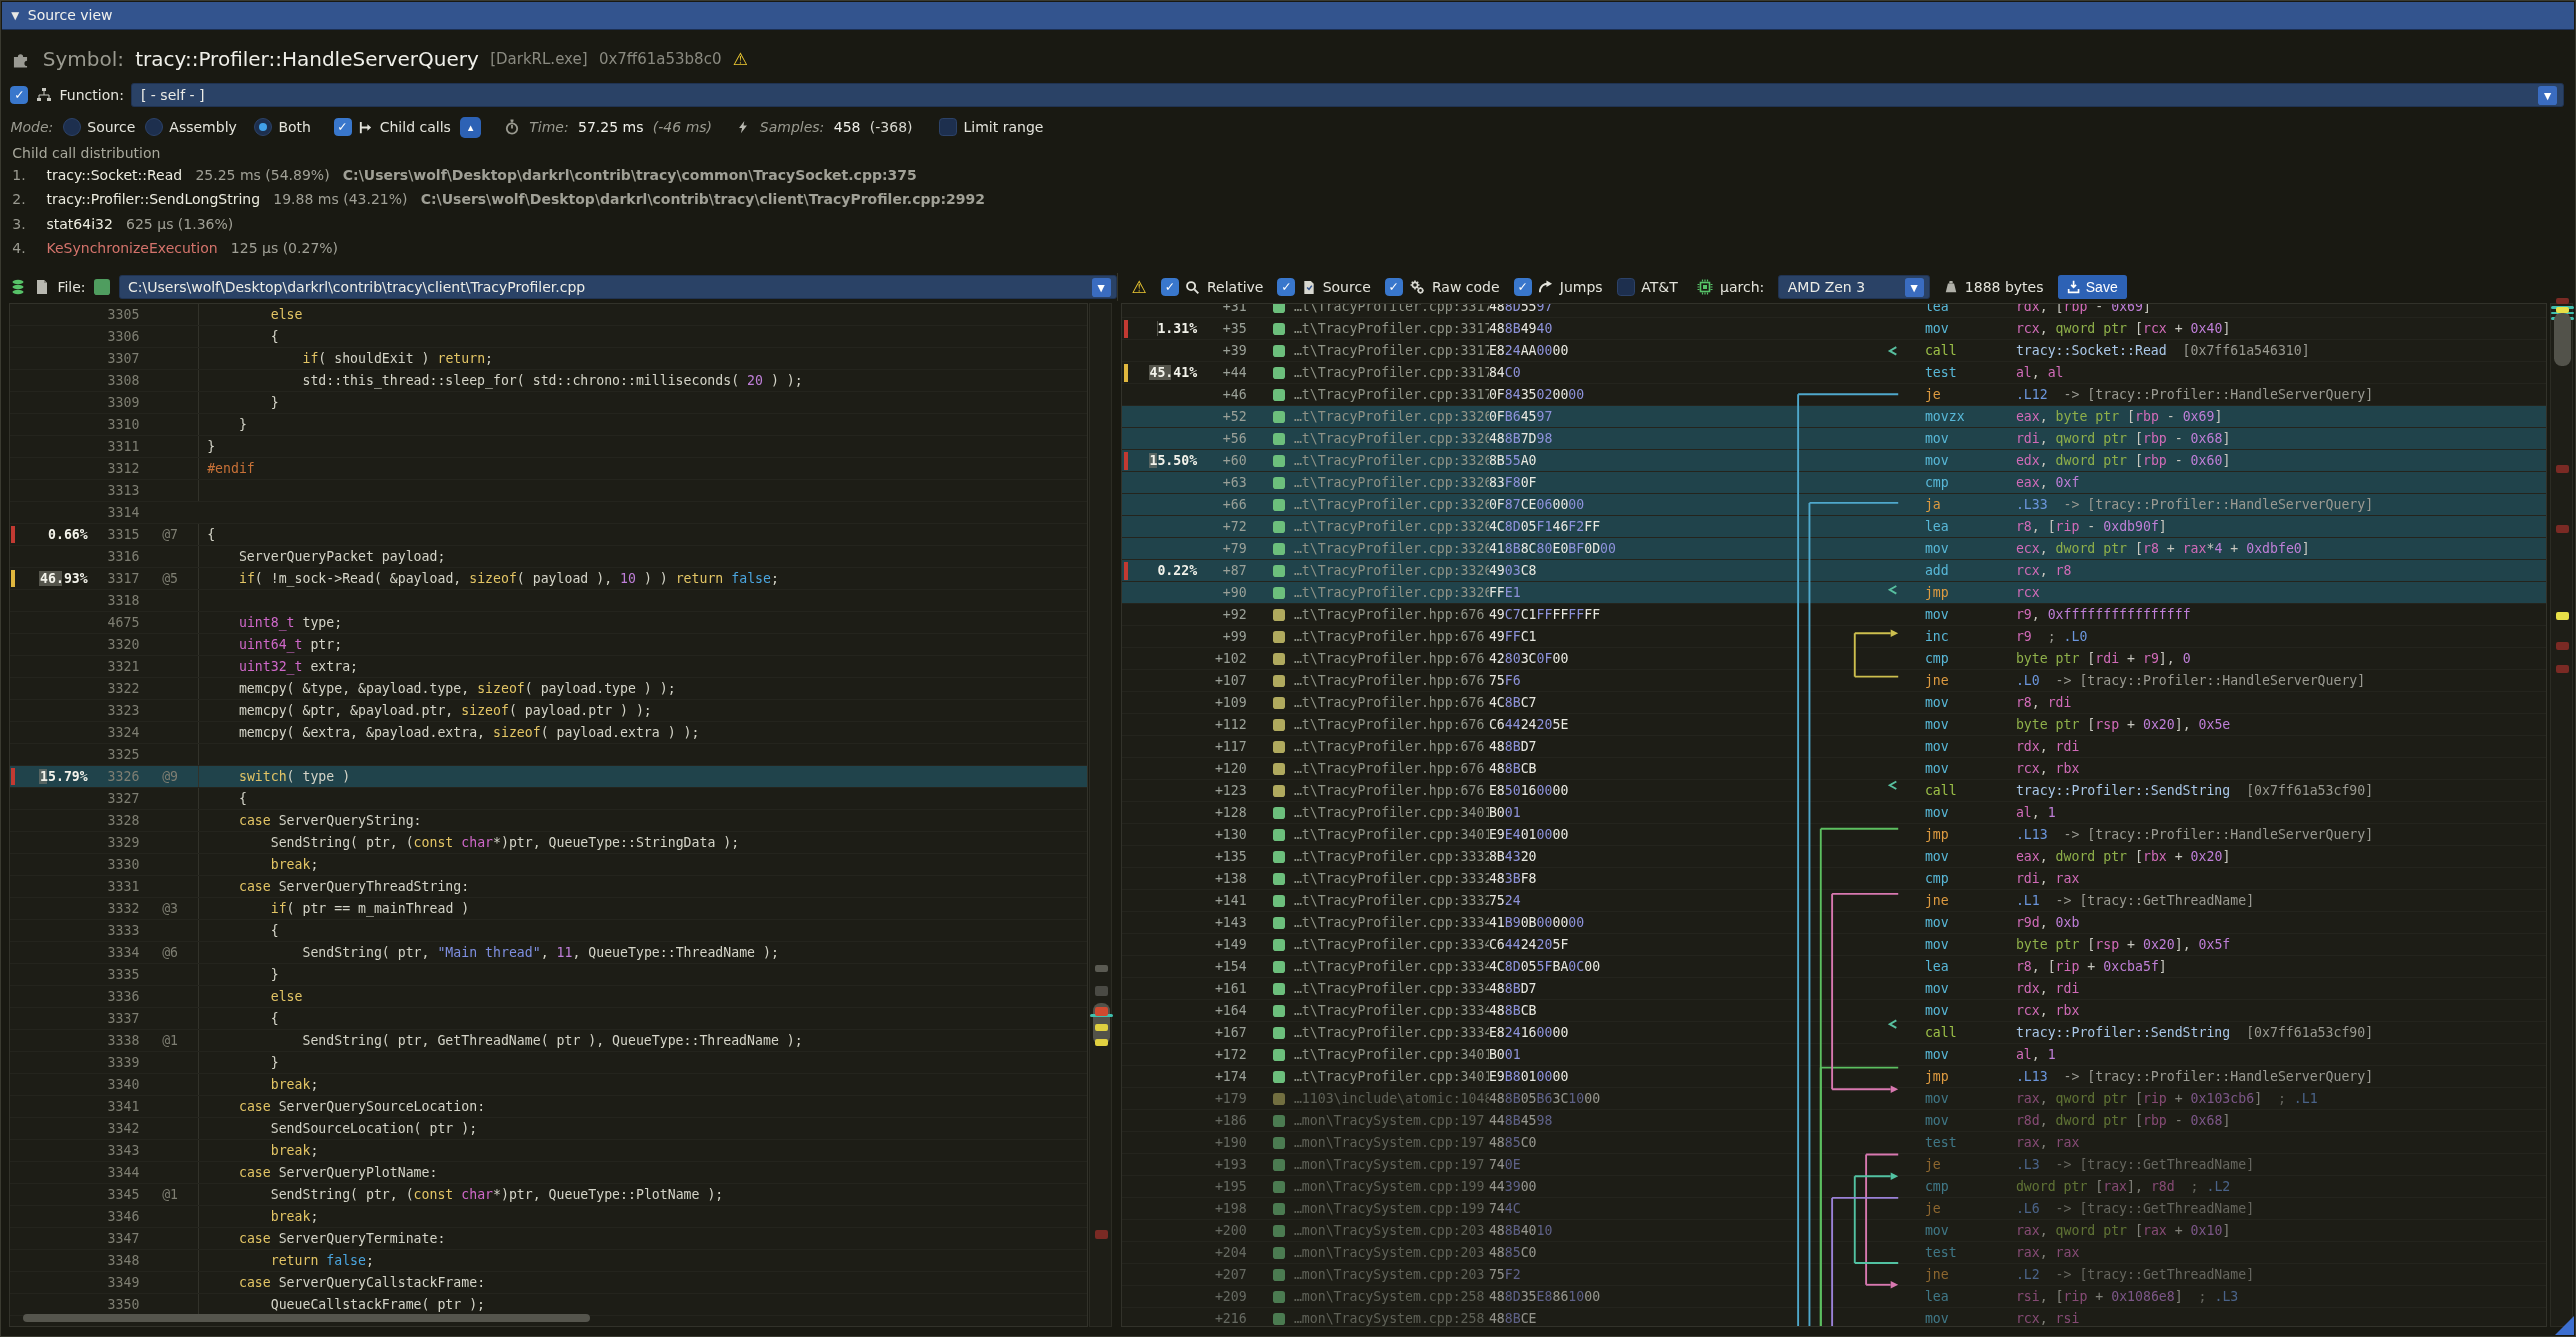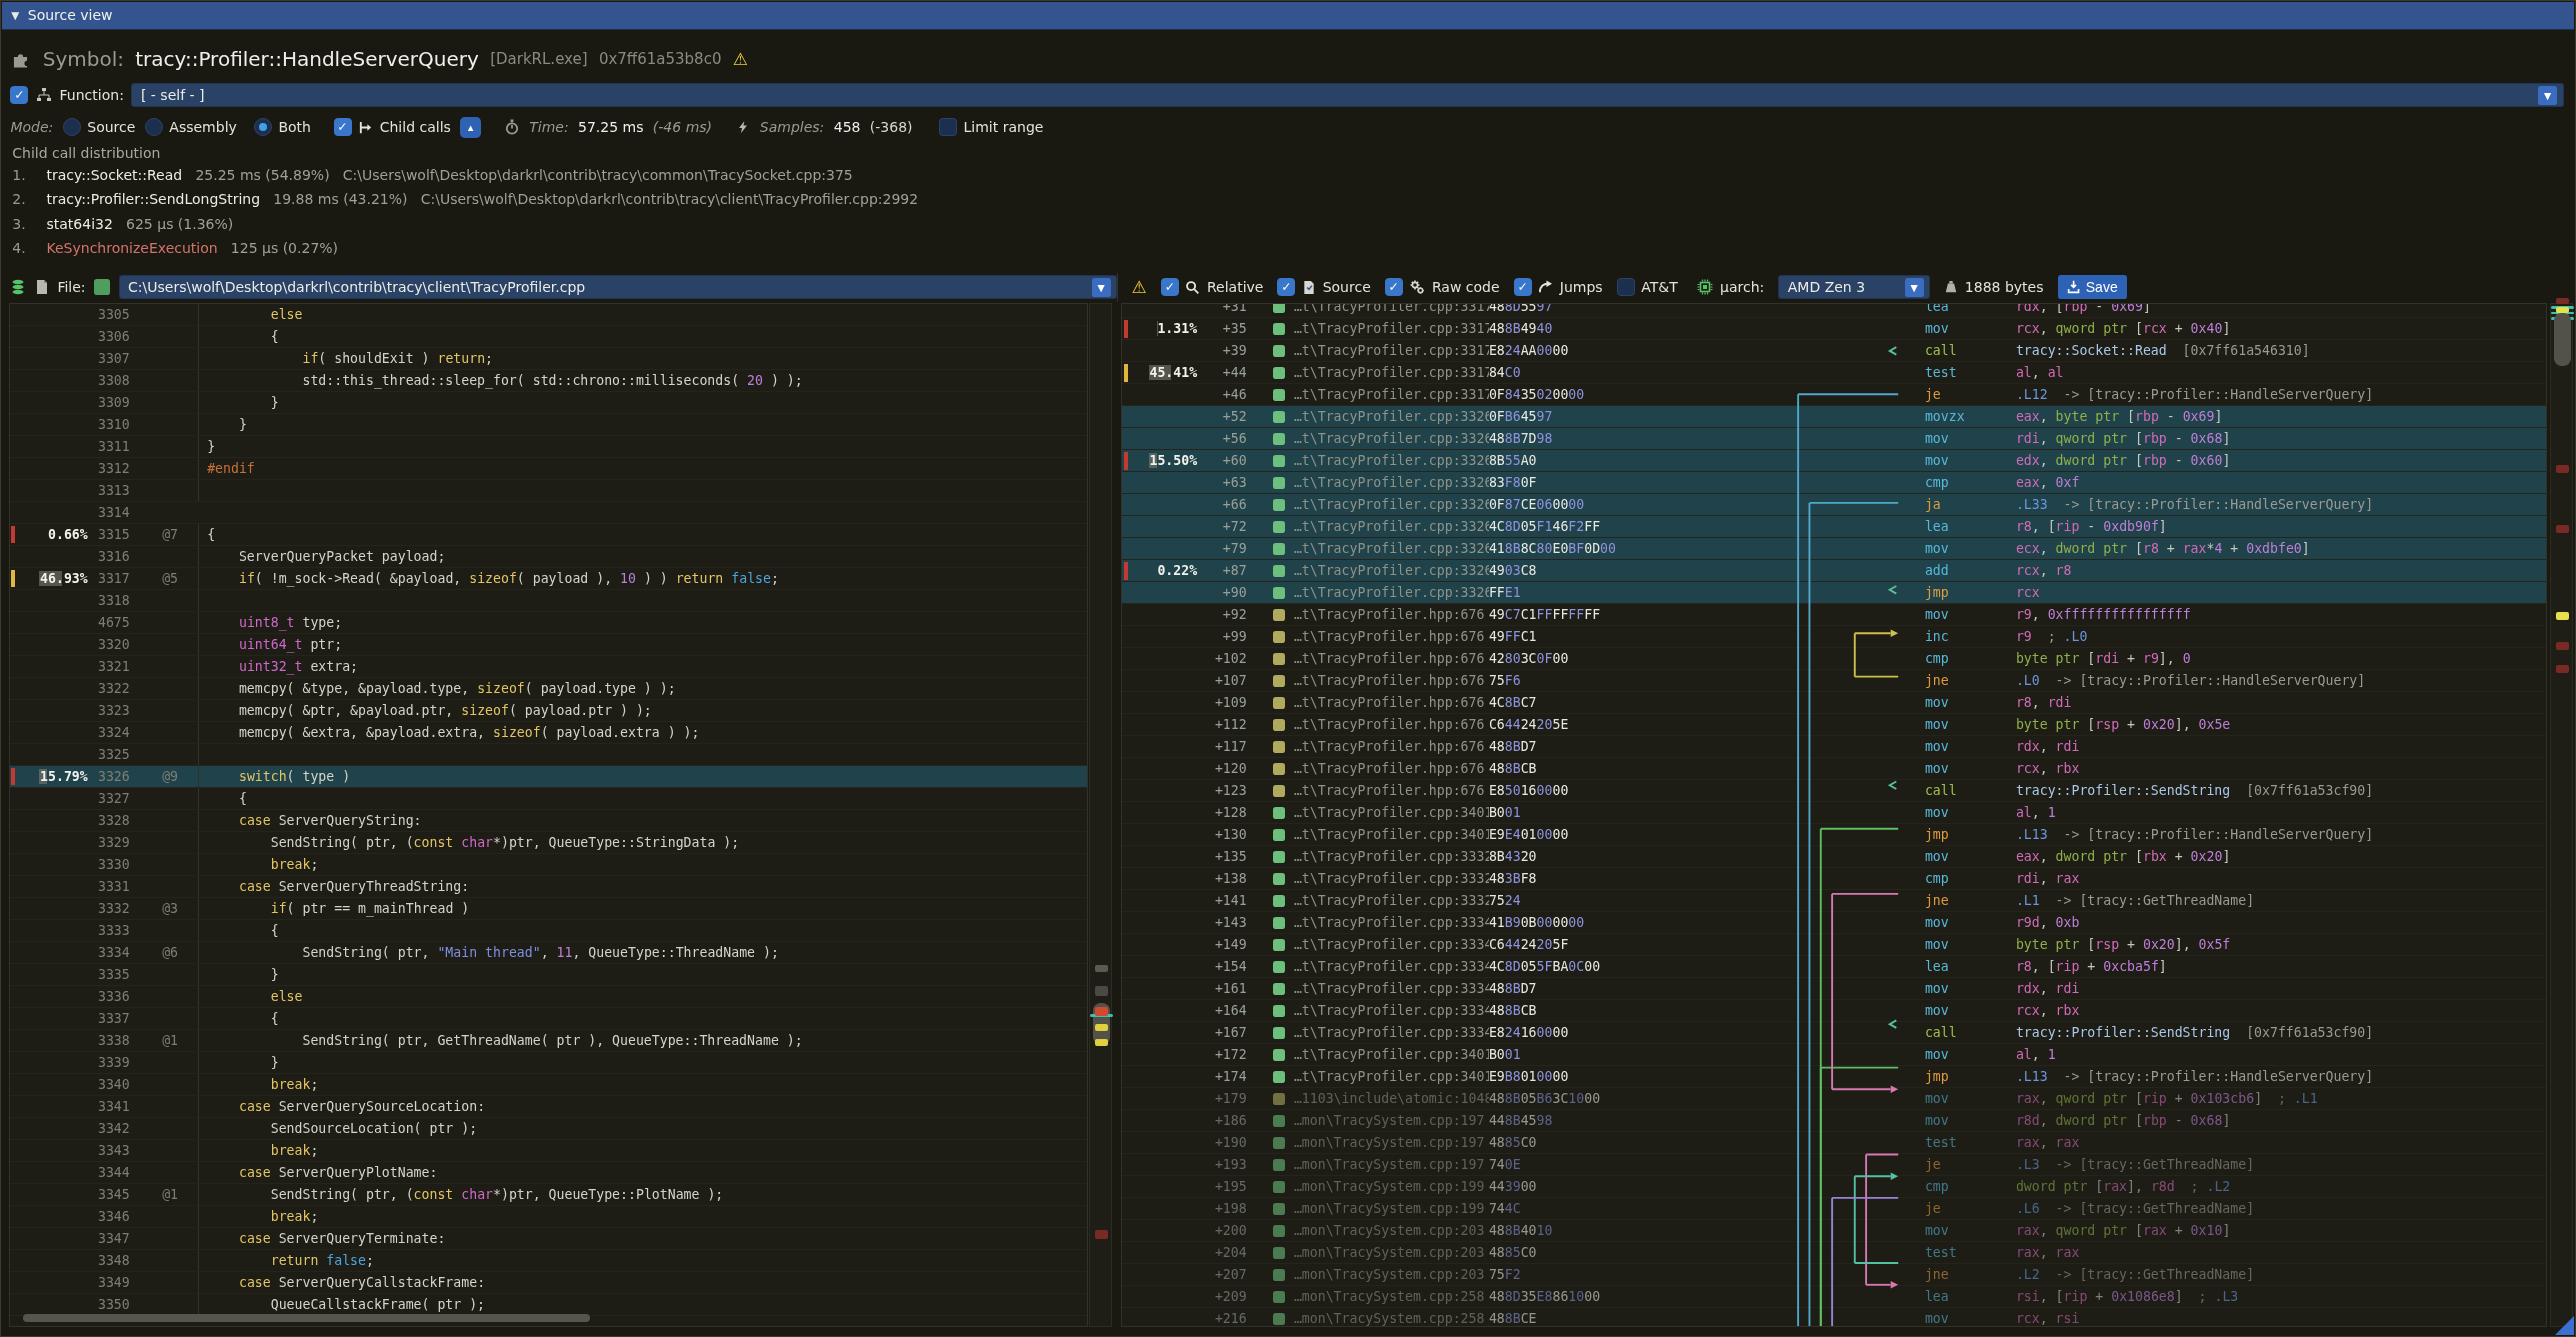--- a/index.html
+++ b/index.html
@@ -39,21 +39,21 @@
   .combo .car { width:19px; height:19px; margin-left:5.7px; background:#3a6cc0; border-radius:2.8px;
                 display:flex; align-items:center; justify-content:center; font-size:9.4px; color:#fff; flex:none; }
 
   .childsec { position:absolute; left:11.3px; top:144px; right:11.3px; height:123px; overflow:hidden; }
   .childhdr { color:#a8a89c; margin-bottom:5.7px; }
   .citem { display:flex; align-items:baseline; gap:13.2px; height:24.6px; }
   .cidx { color:#9a9a90; width:21px; }
   .cname { color:#ececE0; }
   .cname.red { color:#d4736b; }
   .ctime { color:#a0a096; }
-  .cpath { color:#a0a096; }
+  .cpath { color:#a0a096;font-weight:bold; }
 
   .filerow { position:absolute; left:9.4px; top:272px; right:9.4px; height:28px; display:flex; align-items:center; }
   .fleft { display:flex; align-items:center; gap:8.5px; width:1107px; flex:none; }
   .fright { display:flex; align-items:center; gap:14px; padding-left:13.2px; border-left:0.9px solid #34342a; height:28px; flex:1; }
   .swatch { width:16px; height:16px; border-radius:2.8px; background:#4f9d5f; flex:none; }
   .filecombo { flex:1; }
   .savebtn { display:flex; align-items:center; gap:5.7px; background:#2d62b5; border:none; border-radius:2.8px;
              color:#fff; font-size:14px; height:23.6px; padding:0 9.4px; cursor:pointer; }
 
   
@@ -62,21 +62,21 @@
   #asmPane { left:1120px; width:1426px; }
   .mono, .srow, .arow { font-family:"DejaVu Sans Mono", monospace; font-size:13.2px; }
 
   .srow, .arow { height:22px; display:flex; align-items:center; border-bottom:0.9px solid #24241d; position:relative; white-space:pre; }
   .srow.hl, .arow.hl { background:#20434b; }
   .arow.dim > * { opacity:.58; }
 
   .sbar { position:absolute; left:1.9px; top:1.9px; bottom:1.9px; width:3.8px; }
   .spct { width:79px; text-align:right; font-weight:bold; color:#f2f2ea; flex:none; }
   .spct span, .apct span { display:inline-block; padding:0 0.9px; }
-  .snum { width:51px; text-align:left; color:#7e7e72; flex:none; margin-left:9.4px; }
+  .snum { width:51px; text-align:center; color:#7e7e72; flex:none; margin-left:9.4px; }
   .sann { width:43px; color:#7e7e72; flex:none; padding-left:13.2px; }
   .scode { flex:1; border-left:0.9px solid #32322a; padding-left:8.5px; margin-left:5.7px; height:100%; display:flex; align-items:center; color:#d4d4c8; }
 
   .sk { color:#e3c565; } .st { color:#cf68c9; } .sn { color:#bf7fd8; }
   .ss { color:#7e8fe0; } .so { color:#c87137; } .sf { color:#4ba6e0; } .sb { color:#d4d4c8; }
 
   .apct { width:76px; text-align:right; font-weight:bold; color:#f2f2ea; flex:none; }
   .abar { position:absolute; left:1.9px; top:1.9px; bottom:1.9px; width:3.8px; }
   .aoff { width:43px; text-align:right; color:#9aa098; flex:none; margin-left:5.7px; }
   .aico { width:12.3px; height:12.3px; border-radius:2.8px; flex:none; margin-left:26.4px; }

